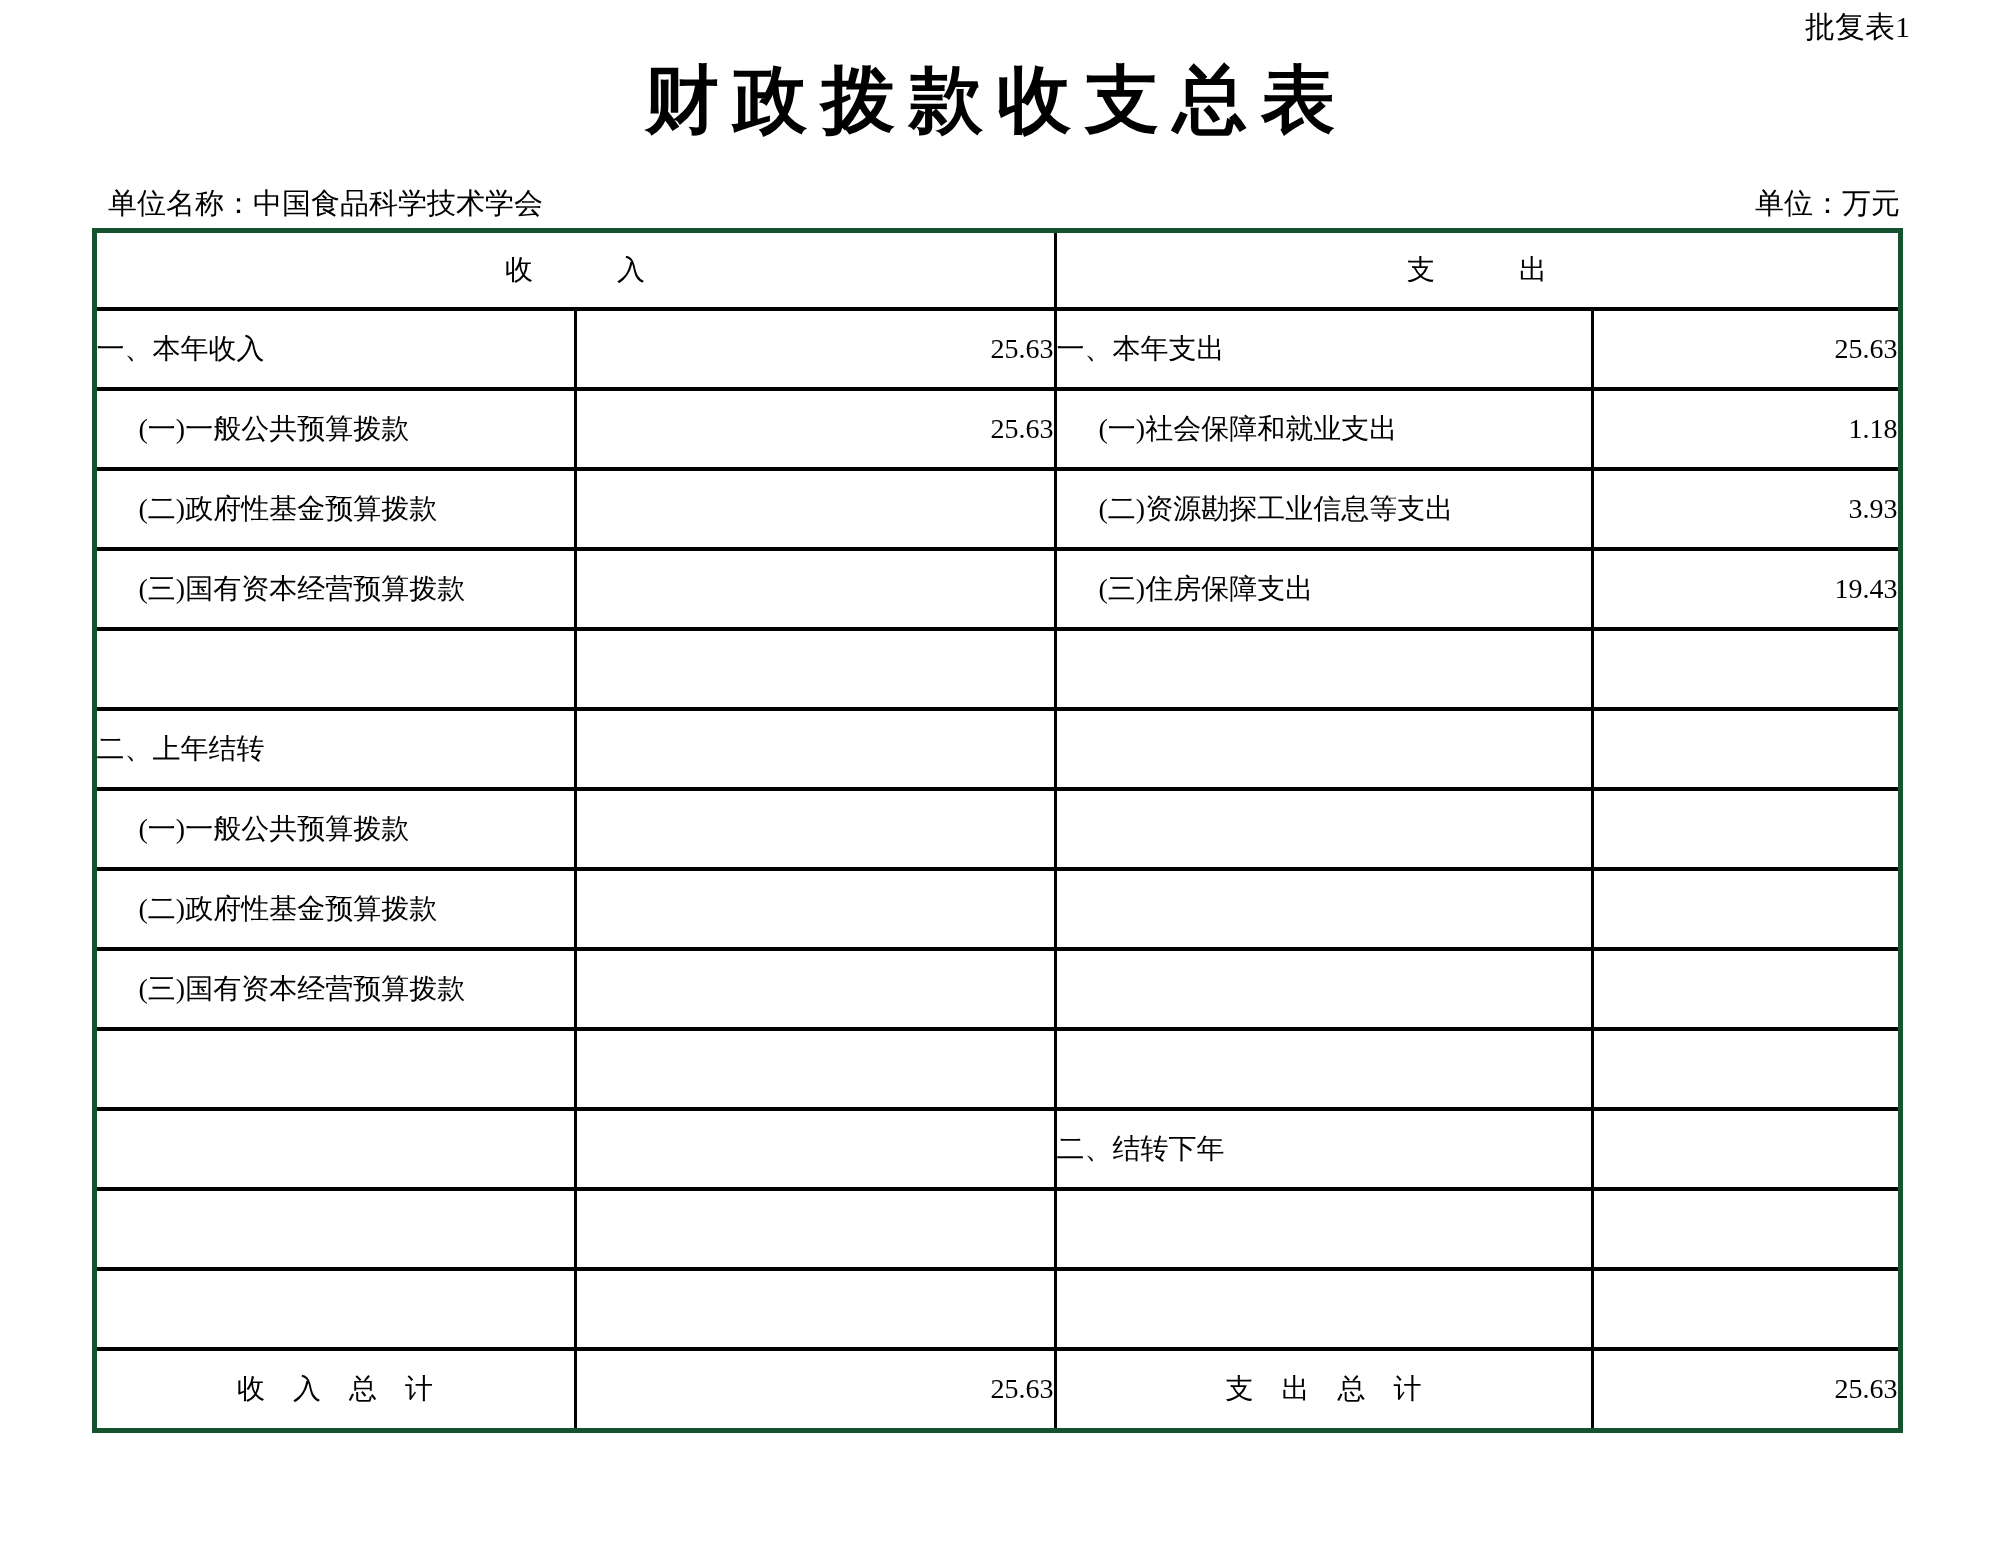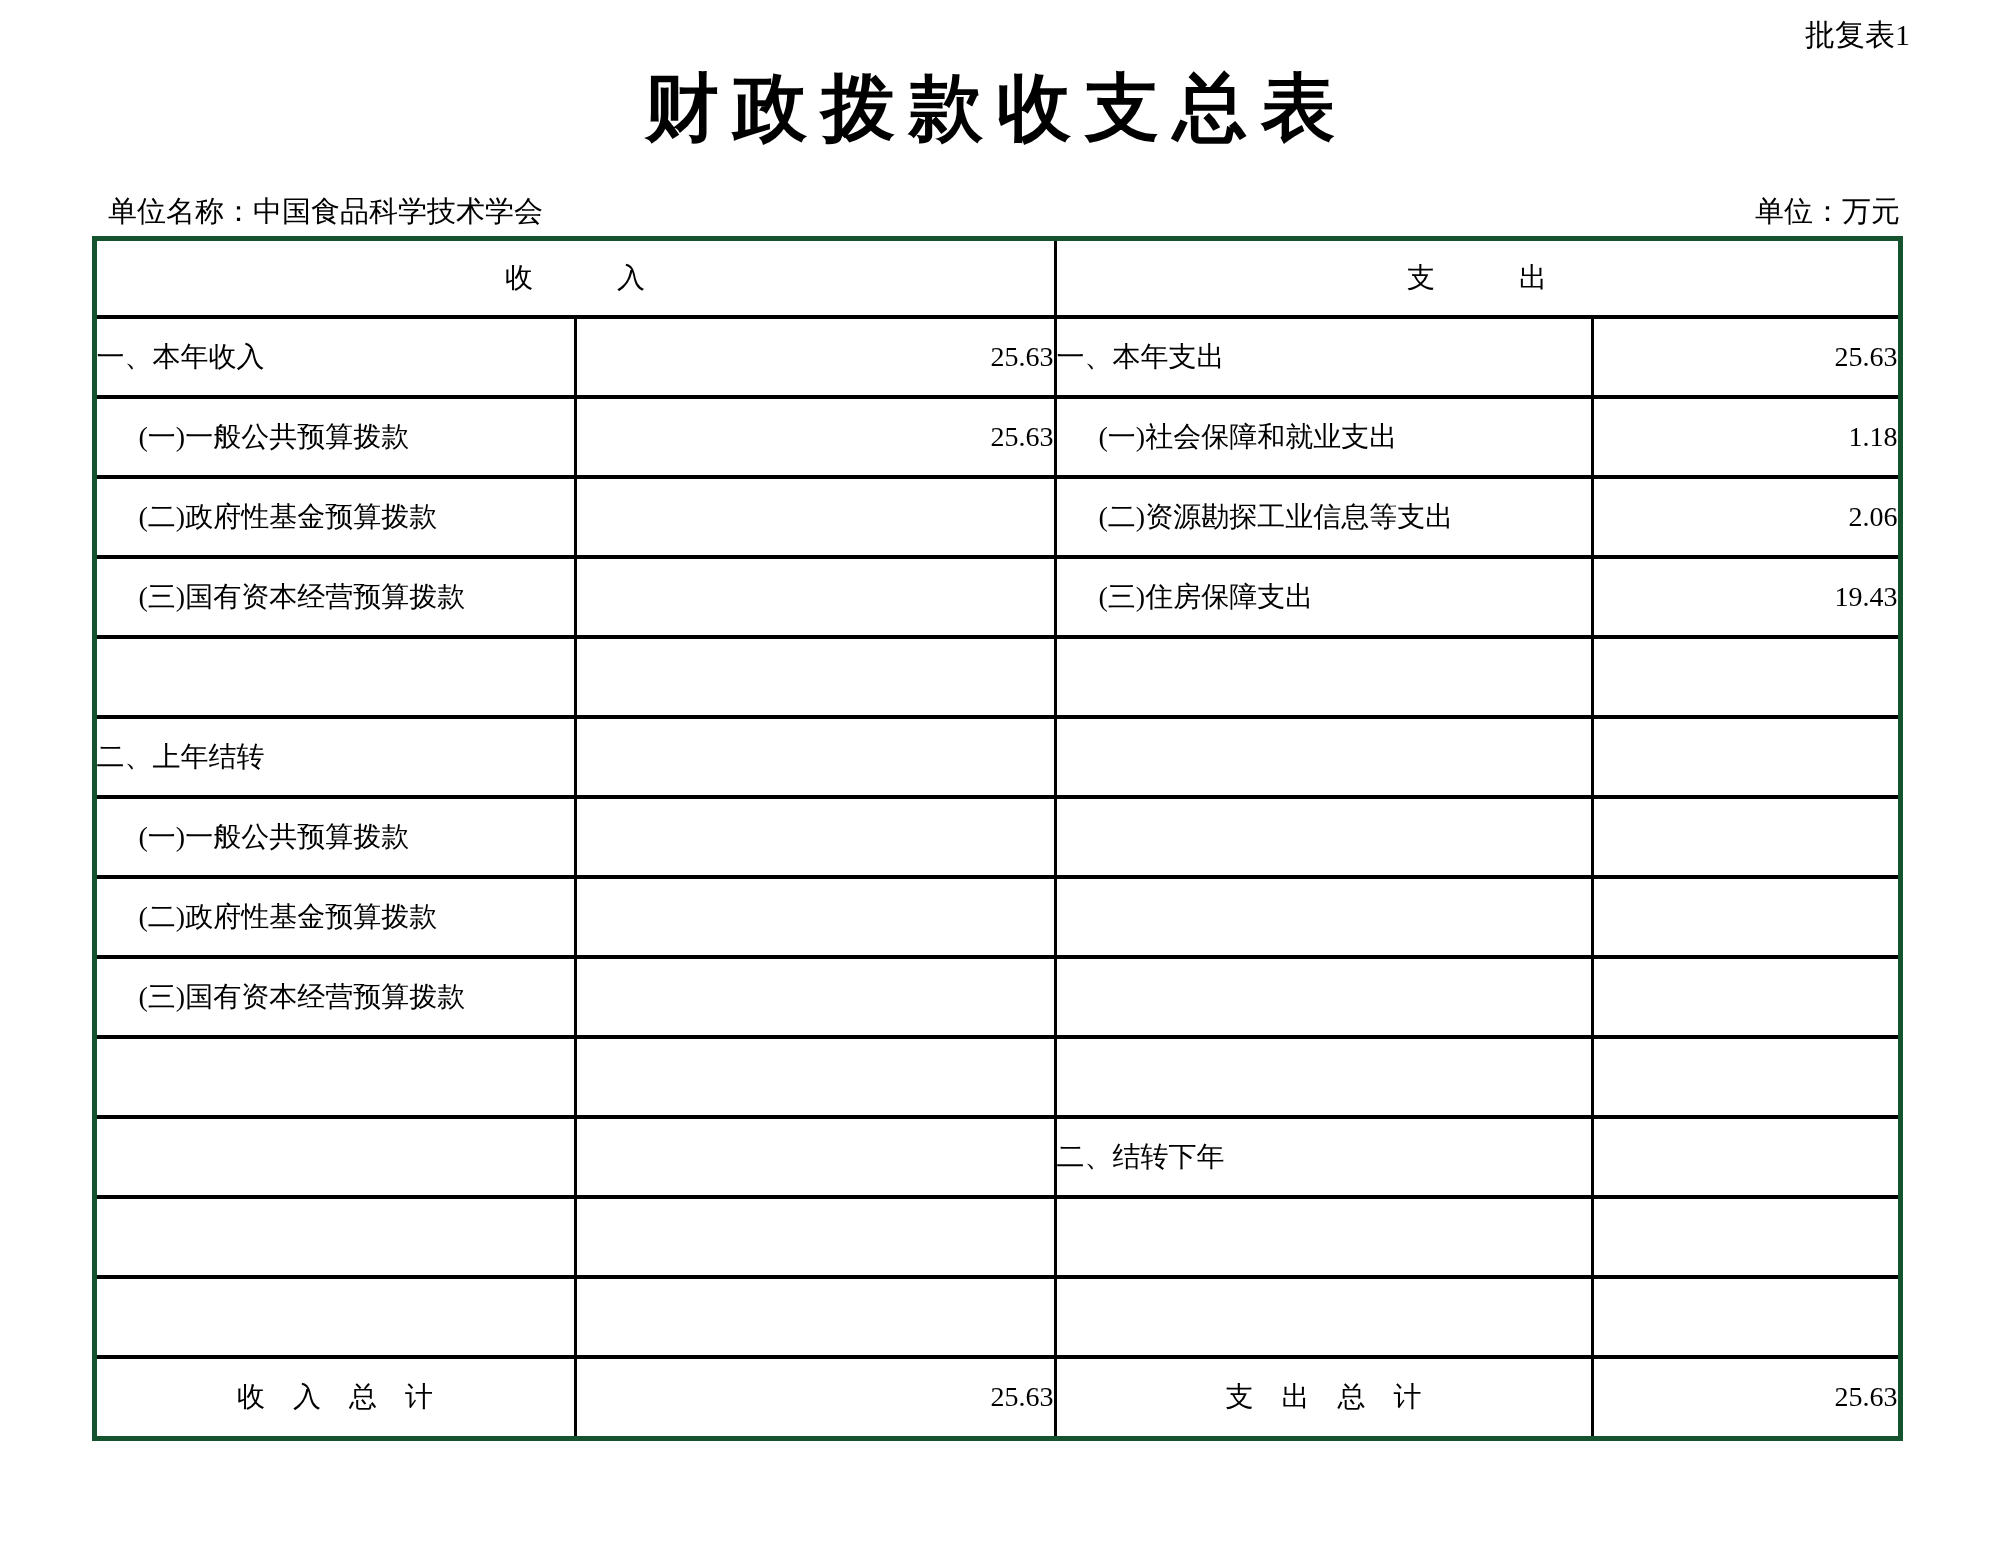--- a/index.html
+++ b/index.html
@@ -4,21 +4,21 @@
 <style>
   html,body{margin:0;padding:0;background:#ffffff;}
   body{
     width:1994px;height:1544px;
     color:#000;
     font-family:"Liberation Serif","DejaVu Serif",serif;
     overflow:hidden;
   }
   .form-label{
     text-align:right;
-    padding:18px 84px 0 0;
+    padding:10px 84px 0 0;
     font-size:30px;
     line-height:34px;
   }
   .title{
     margin:10px 0 0 0;
     text-align:center;
     font-size:74px;
     line-height:92px;
     font-weight:bold;
     letter-spacing:14px;
@@ -94,21 +94,21 @@
   <tr class="data-row">
     <td class="item sub">(一)一般公共预算拨款</td>
     <td class="val">25.63</td>
     <td class="item sub">(一)社会保障和就业支出</td>
     <td class="val">1.18</td>
   </tr>
   <tr class="data-row">
     <td class="item sub">(二)政府性基金预算拨款</td>
     <td class="val"></td>
     <td class="item sub">(二)资源勘探工业信息等支出</td>
-    <td class="val">2.06</td>
+    <td class="val">3.93</td>
   </tr>
   <tr class="data-row">
     <td class="item sub">(三)国有资本经营预算拨款</td>
     <td class="val"></td>
     <td class="item sub">(三)住房保障支出</td>
     <td class="val">19.43</td>
   </tr>
   <tr class="data-row">
     <td class="item"></td>
     <td class="val"></td>

